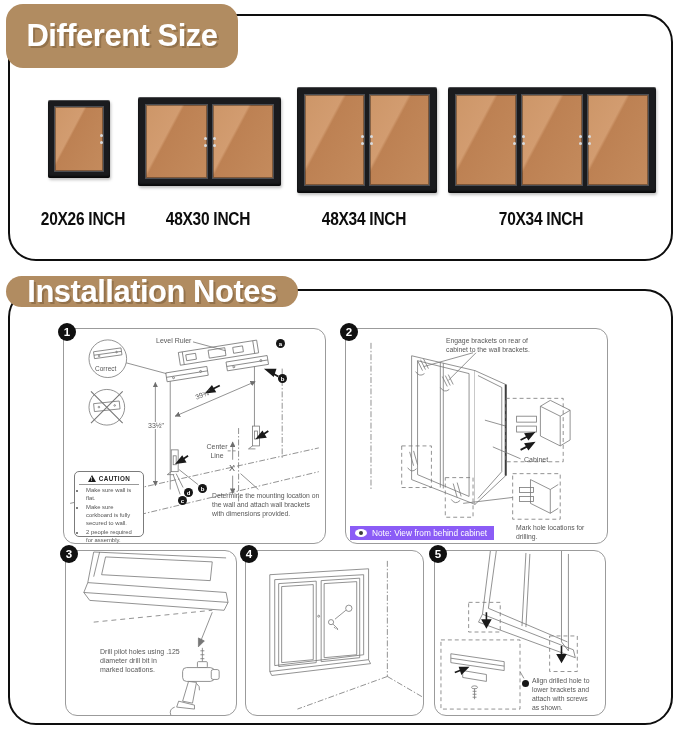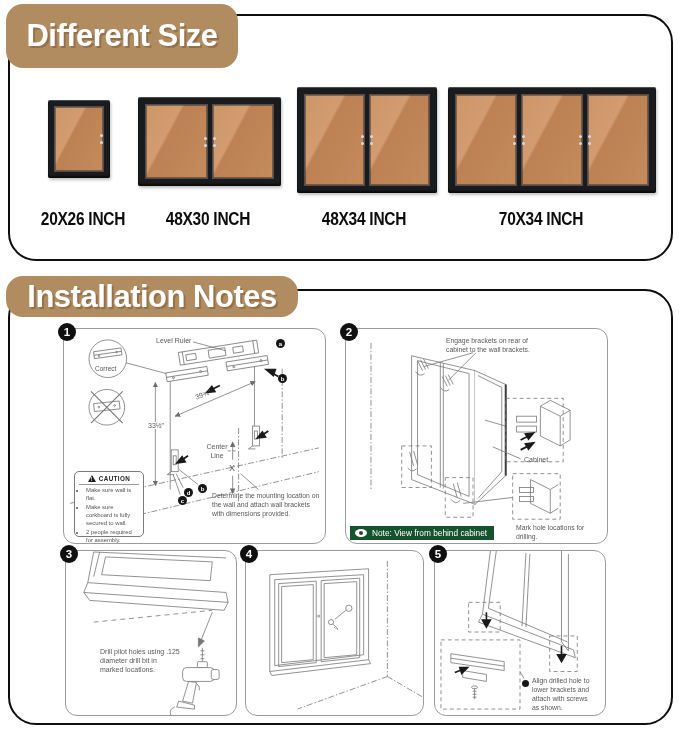--- a/index.html
+++ b/index.html
@@ -28,21 +28,21 @@
   .dlabel{position:absolute;color:#585858;font-size:7px;white-space:nowrap;}
   .clet{position:absolute;width:9px;height:9px;background:#161616;color:#fff;border-radius:50%;font-size:6px;
         display:flex;align-items:center;justify-content:center;font-weight:bold;z-index:3;}
   .caution-box{position:absolute;border:1px solid #7b7b7b;border-radius:5px;padding:3px 4px 2px 4px;box-sizing:border-box;background:#fff;}
   .caution-head{display:flex;align-items:center;justify-content:center;gap:3px;font-size:6.3px;font-weight:bold;color:#222;
                 border-bottom:1px solid #999;padding-bottom:2px;margin-bottom:2px;letter-spacing:.4px;}
   .tri{width:0;height:0;border-left:4px solid transparent;border-right:4px solid transparent;border-bottom:7px solid #1c1c1c;position:relative;}
   .tri::after{content:"!";position:absolute;left:-1px;top:1px;color:#fff;font-size:5px;font-weight:bold;}
   .caution-box ul{margin:0;padding-left:7px;color:#555;font-size:5.9px;line-height:1.35;}
   .caution-box li{margin:0 0 1px 0;}
-  .notebar{position:absolute;background:#14532d;color:#fff;font-size:8.3px;display:flex;align-items:center;gap:5px;
+  .notebar{position:absolute;background:#8b5cf6;color:#fff;font-size:8.3px;display:flex;align-items:center;gap:5px;
            padding:2px 7px 2px 5px;white-space:nowrap;}
   .eye{width:12px;height:8px;border-radius:50%;background:#fff;position:relative;flex:0 0 auto;}
   .eye::after{content:"";position:absolute;left:4px;top:2px;width:4px;height:4px;border-radius:50%;background:#3b3b3b;}
   .dimlbl{position:absolute;color:#585858;font-size:7px;background:#fff;padding:0 1px;white-space:nowrap;}
   .bullet-dot{position:absolute;width:7px;height:7px;border-radius:50%;background:#161616;}
 </style>
 </head>
 <body>
 
 <div class="canvas">
@@ -115,21 +115,21 @@
         </span>
       </div>
   </div>
 
   <div class="size-label" style="left:83px;top:209px;">20X26 INCH</div>
   <div class="size-label" style="left:208px;top:209px;">48X30 INCH</div>
   <div class="size-label" style="left:364px;top:209px;">48X34 INCH</div>
   <div class="size-label" style="left:541px;top:209px;">70X34 INCH</div>
 
   <div class="panel" style="left:8px;top:289px;width:661px;height:432px;"></div>
-  <div class="badge" style="left:6px;top:276px;width:292px;height:41px;font-size:31px;">
+  <div class="badge" style="left:6px;top:276px;width:292px;height:31px;font-size:31px;">
     <span>Installation Notes</span>
   </div>
 
   <div class="step" style="left:63px;top:328px;width:263px;height:216px;">
     <div class="num">1</div>
     <svg class="art" viewBox="0 0 263 216">
       <defs>
         <marker id="ar" viewBox="0 0 10 10" refX="9" refY="5" markerWidth="7" markerHeight="7" orient="auto-start-reverse">
           <path d="M0,0 L10,5 L0,10 z" fill="#6e6e6e"></path>
         </marker>

